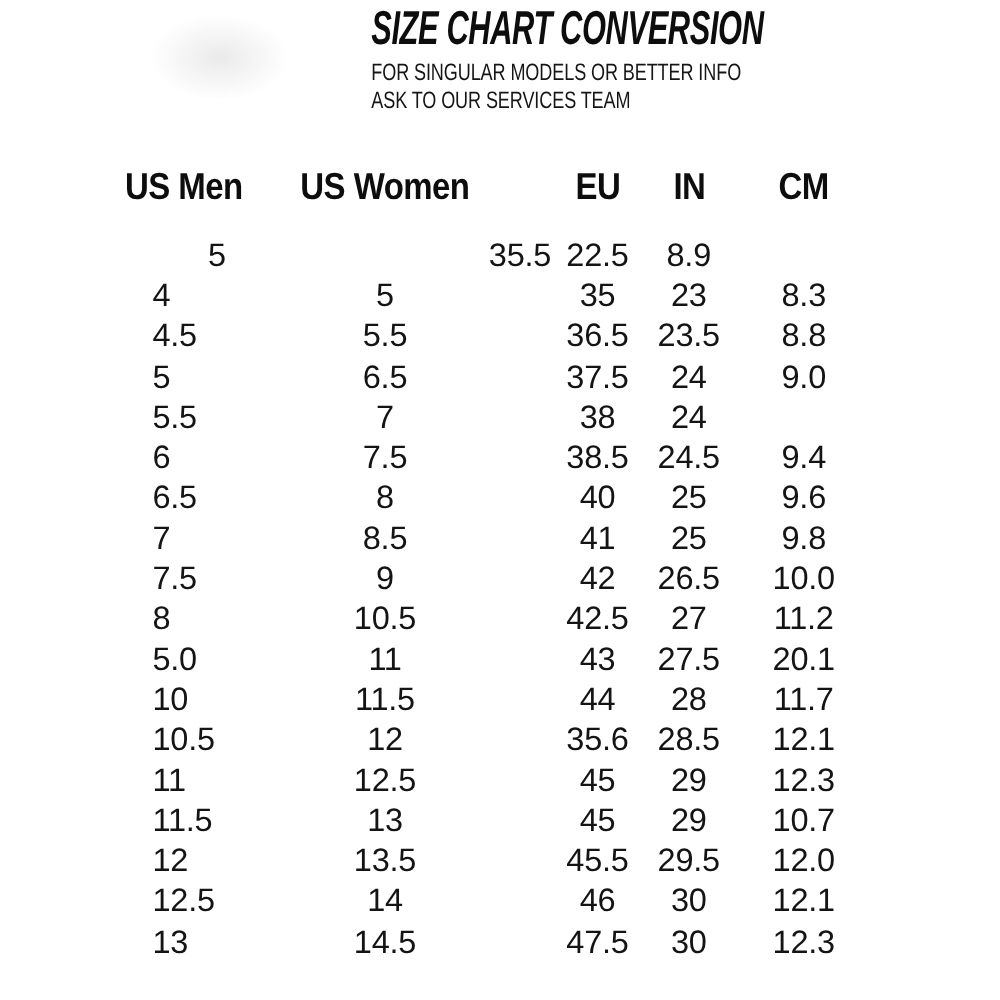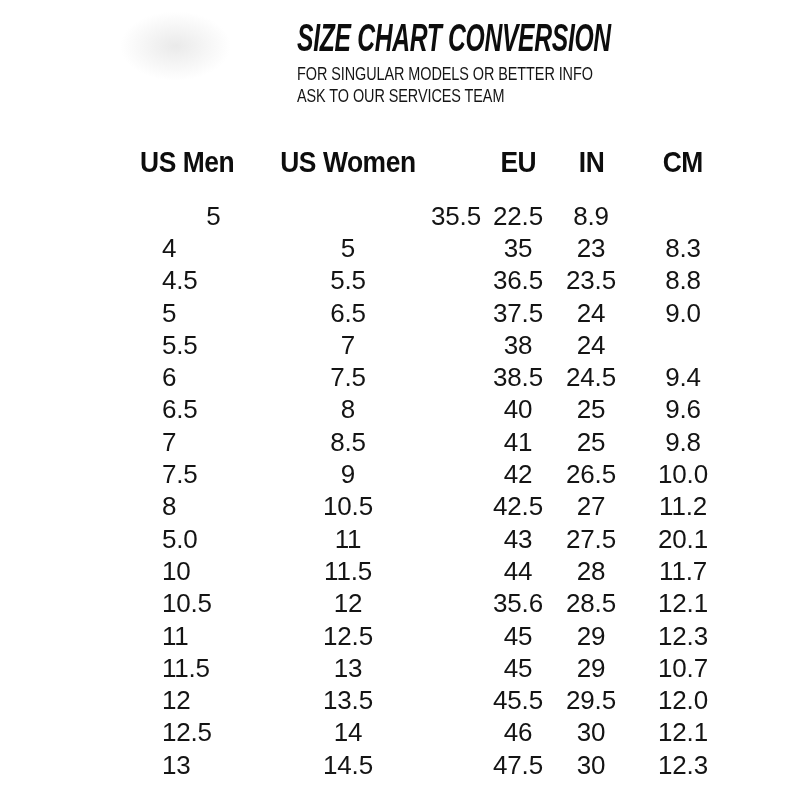--- a/index.html
+++ b/index.html
@@ -24,21 +24,21 @@
     width: 115px;
     height: 72px;
     background: radial-gradient(ellipse at center, rgba(185,185,185,0.30) 0%, rgba(255,255,255,0) 68%);
     pointer-events: none;
   }
 
   
   .title-block {
     position: absolute;
     left: 297px;
-    top: 19px;
+    top: 4px;
     white-space: nowrap;
   }
   .title-block h1 {
     margin: 0;
     font-size: 38px;
     line-height: 38px;
     font-weight: 700;
     font-style: italic;
     letter-spacing: -0.5px;
     color: #0d0d0d;
@@ -54,22 +54,21 @@
     color: #151515;
     transform: scaleX(0.76);
     transform-origin: left center;
   }
   .title-block .sub1 { margin-top: 6px; }
 
   
   .size-table {
     position: absolute;
     left: 0;
-    top: 144px;
-    padding-left: 40px;
+    top: 132px;
   }
   .trow {
     display: grid;
     grid-template-columns: 103px 166px 50px 74px 72px 112px;
     margin-left: 122px;
   }
   .trow .cell {
     display: flex;
     align-items: center;
     justify-content: center;

